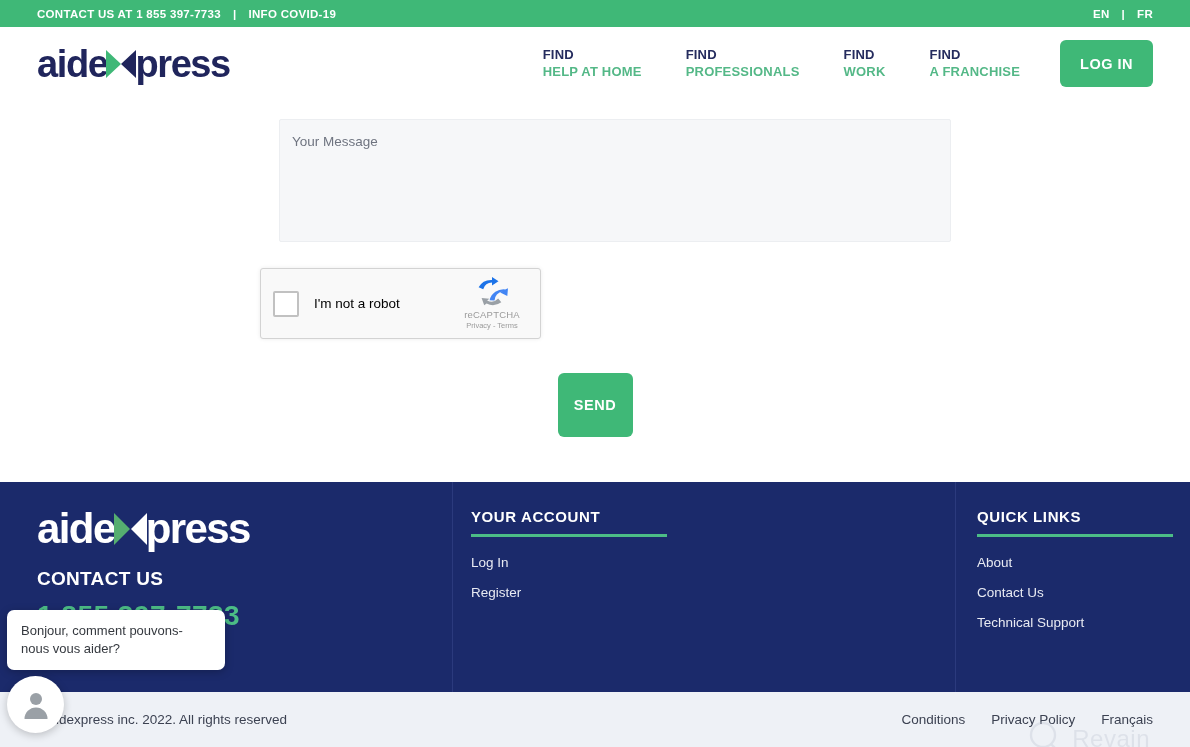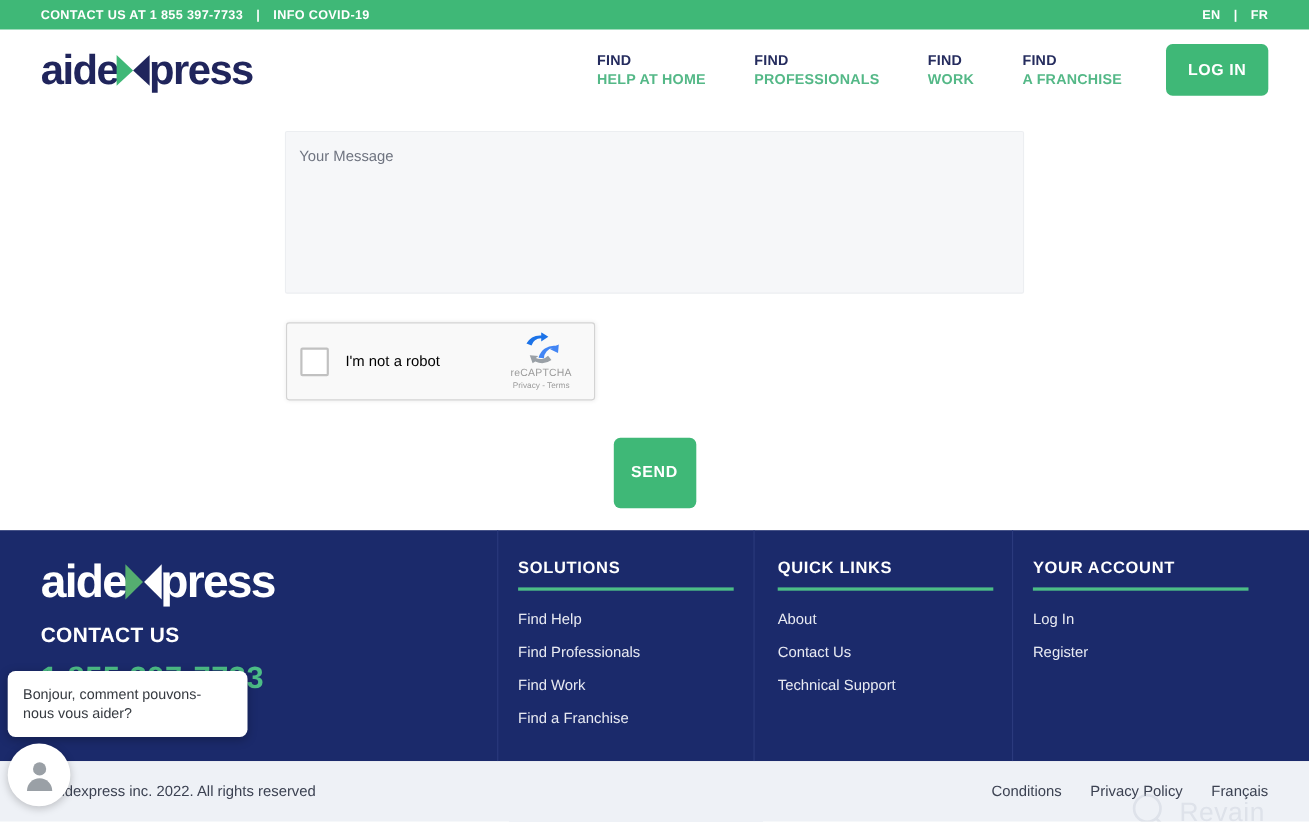--- a/index.html
+++ b/index.html
@@ -131,31 +131,32 @@
     background: #ffffff;
     position: relative;
   }
   .form-wrap {
     width: 672px;
     margin: 0 auto;
     padding-top: 19px;
   }
   .msg-box {
     width: 672px;
-    height: 148px;
+    height: 123px;
     background: #f6f7f9;
     border: 1px solid #eceef1;
     border-radius: 2px;
     padding: 14px 12px;
     font-size: 13.5px;
     color: #6f7480;
     font-family: "Liberation Sans", sans-serif;
     resize: none;
     outline: none;
     display: block;
+    margin-left: 20px;
   }
   .msg-box::placeholder { color: #6f7480; }
 
   
   .recaptcha {
     margin-top: 26px;
     margin-left: 1px;
     width: 281px;
     height: 71px;
     background: #f9f9f9;
@@ -464,43 +465,35 @@
         <span class="x-mark">
           <span class="tri-l"></span>
           <span class="tri-r"></span>
         </span>
         <span>press</span>
       </div>
       <div class="contact-title">CONTACT US</div>
       <a href="#" class="contact-phone">1 855 397-7733</a>
     </div>
 
-    <div class="fcol c2">
-      <div class="fhead">SOLUTIONS</div>
+
+    <div class="fcol c4">
+      <div class="fhead">YOUR ACCOUNT</div>
       <div class="fbar"></div>
-      <a href="#" class="flink">Find Help</a>
-      <a href="#" class="flink">Find Professionals</a>
-      <a href="#" class="flink">Find Work</a>
-      <a href="#" class="flink">Find a Franchise</a>
+      <a href="#" class="flink">Log In</a>
+      <a href="#" class="flink">Register</a>
     </div>
 
     <div class="fcol c3">
       <div class="fhead">QUICK LINKS</div>
       <div class="fbar"></div>
       <a href="#" class="flink">About</a>
       <a href="#" class="flink">Contact Us</a>
       <a href="#" class="flink">Technical Support</a>
     </div>
-
-    <div class="fcol c4">
-      <div class="fhead">YOUR ACCOUNT</div>
-      <div class="fbar"></div>
-      <a href="#" class="flink">Log In</a>
-      <a href="#" class="flink">Register</a>
-    </div>
   </div>
 
   <div class="bottombar">
     <div class="copyright">©Aidexpress inc. 2022. All rights reserved</div>
     <div class="bottom-links">
       <a href="#">Conditions</a>
       <a href="#">Privacy Policy</a>
       <a href="#">Français</a>
     </div>
   </div>

